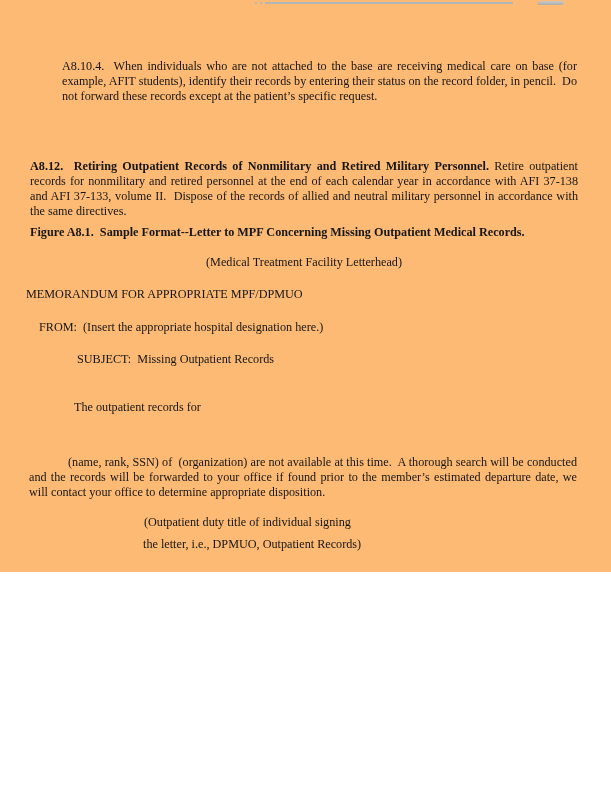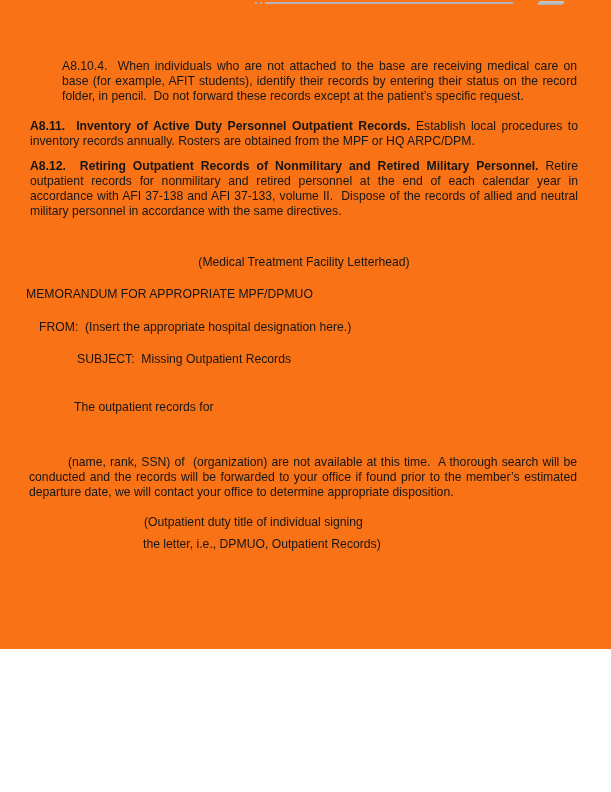--- a/index.html
+++ b/index.html
@@ -1,22 +1,22 @@
 <!DOCTYPE html>
 <html><head>
 <meta charset="utf-8">
 <style>
   * { margin: 0; padding: 0; box-sizing: border-box; }
   html, body { background: #ffffff; }
   .page {
     position: relative;
     width: 611px;
-    height: 649px;
-    background: #f97316;
-    font-family: Liberation Sans, sans-serif;
+    height: 572px;
+    background: #fdba74;
+    font-family: Liberation Serif, serif;
     color: #161616;
     overflow: hidden;
   }
   .tb {
     position: absolute;
     font-size: 12.2px;
     line-height: 15px;
     white-space: normal;
   }
   .just { text-align: justify; }
@@ -39,24 +39,24 @@
 
 <div class="page">
 
   <div class="artifact scandot" style="left:255px; top:2px;"></div>
   <div class="artifact scandot" style="left:260px; top:2px;"></div>
   <div class="artifact scanline" style="left:265px; top:2px; width:248px;"></div>
   <div class="artifact smudge" style="left:538px; top:1px; width:26px;"></div>
 
   <div class="tb just" style="left:62px; top:59px; width:515px;">A8.10.4.&nbsp; When individuals who are not attached to the base are receiving medical care on base (for example, AFIT students), identify their records by entering their status on the record folder, in pencil.&nbsp; Do not forward these records except at the patient’s specific request.</div>
 
-  <div class="tb just" style="left:30px; top:119px; width:548px;"><span class="bold">A8.11.&nbsp; Inventory of Active Duty Personnel Outpatient Records.</span> <span>Establish local procedures to inventory records annually. Rosters are obtained from the MPF or HQ ARPC/DPM.</span></div>
 
   <div class="tb just" style="left:30px; top:159px; width:548px;"><span class="bold">A8.12.&nbsp; Retiring Outpatient Records of Nonmilitary and Retired Military Personnel.</span> <span>Retire outpatient records for nonmilitary and retired personnel at the end of each calendar year in accordance with AFI 37-138 and AFI 37-133, volume II.&nbsp; Dispose of the records of allied and neutral military personnel in accordance with the same directives.</span></div>
 
+  <div class="tb bold" style="left:30px; top:225px; width:548px;">Figure A8.1.&nbsp; Sample Format--Letter to MPF Concerning Missing Outpatient Medical Records.</div>
 
   <div>
 
     <div class="tb center" style="left:30px; top:255px; width:548px;text-align:center;">(Medical Treatment Facility Letterhead)</div>
 
     <div class="tb" style="left:26px; top:287px; width:537px;">MEMORANDUM FOR APPROPRIATE MPF/DPMUO</div>
 
     <div class="tb" style="left:39px; top:320px; width:537px;">FROM:&nbsp; (Insert the appropriate hospital designation here.)</div>
 
     <div class="tb" style="left:38px; top:352px; width:537px;margin-left:39px;">SUBJECT:&nbsp; Missing Outpatient Records</div>

